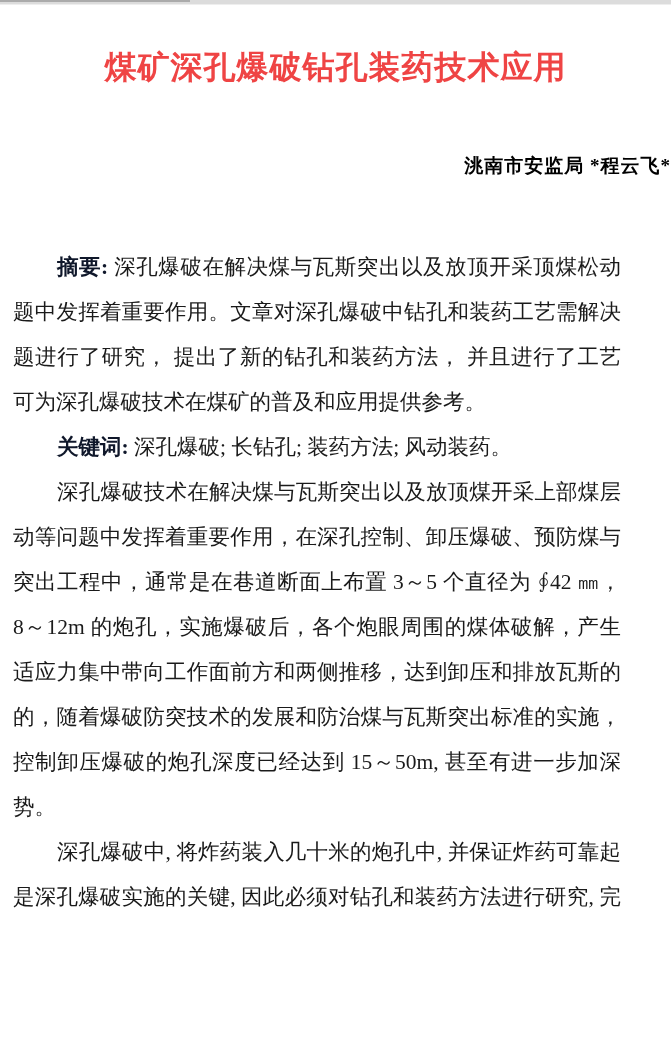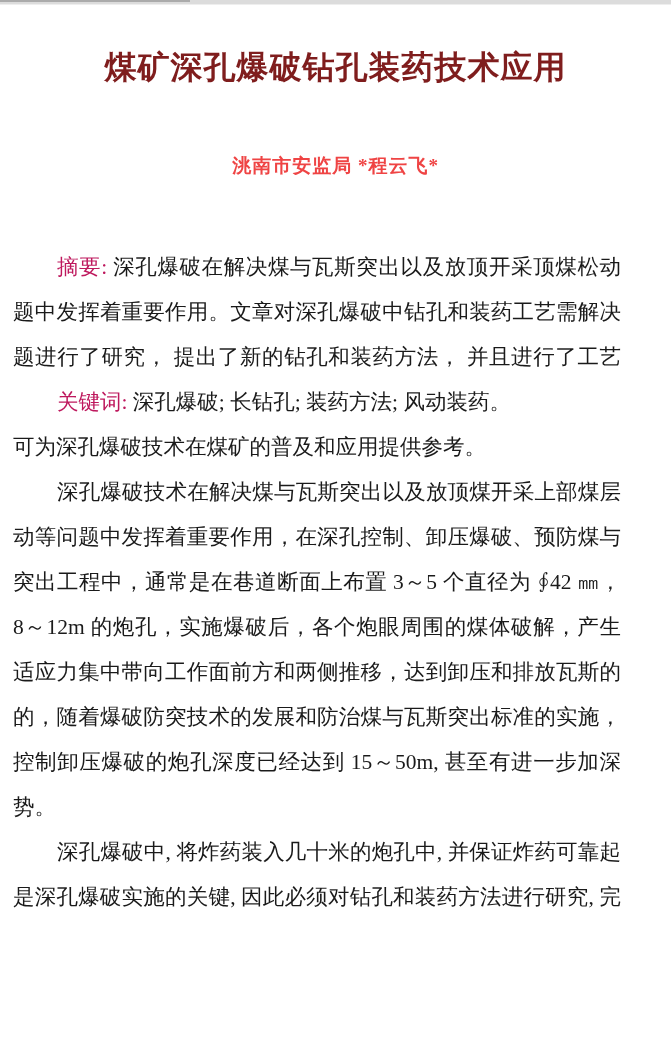--- a/index.html
+++ b/index.html
@@ -40,32 +40,32 @@
   .title {
     position: absolute;
     top: 46px;
     left: 0;
     width: 100%;
     margin: 0;
     text-align: center;
     font-size: 32px;
     font-weight: bold;
     letter-spacing: 1px;
-    color: #7f1d1d;
+    color: #ef4444;
   }
   .byline {
     position: absolute;
     top: 153px;
     left: 0;
     width: 100%;
-    text-align: center;
+    text-align: right;
     font-size: 19px;
     font-weight: bold;
     letter-spacing: 1px;
-    color: #ef4444;
+    color: #000000;
   }
   .content {
     position: absolute;
     top: 245px;
     left: 13px;
     width: 608px;
   }
   .line {
     height: 45px;
     line-height: 45px;
@@ -75,42 +75,42 @@
     color: #1a1a1a;
   }
   .line.fill {
     text-align: justify;
     text-align-last: justify;
   }
   .line.indent {
     padding-left: 44px;
   }
   .line b {
-    font-weight: normal;
-    color: #be185d;
+    font-weight: bold;
+    color: #0f172a;
   }
   .line.heading b {
     letter-spacing: 1px;
   }
 </style>
 </head>
 <body>
 
 <div class="page">
   <div class="top-edge">
     <span class="top-edge-dark"></span>
   </div>
   <h1 class="title">煤矿深孔爆破钻孔装药技术应用</h1>
   <div class="byline">洮南市安监局 *程云飞*</div>
   <div class="content" id="content">
       <div class="line indent fill"><b>摘要:</b><span> 深孔爆破在解决煤与瓦斯突出以及放顶开采顶煤松动等问</span></div>
       <div class="line fill"><span>题中发挥着重要作用。文章对深孔爆破中钻孔和装药工艺需解决的问</span></div>
       <div class="line fill"><span>题进行了研究， 提出了新的钻孔和装药方法， 并且进行了工艺试验，</span></div>
+      <div class="line"><span>可为深孔爆破技术在煤矿的普及和应用提供参考。</span></div>
       <div class="line indent"><b>关键词:</b><span> 深孔爆破; 长钻孔; 装药方法; 风动装药。</span></div>
-      <div class="line"><span>可为深孔爆破技术在煤矿的普及和应用提供参考。</span></div>
       <div class="line indent fill"><span>深孔爆破技术在解决煤与瓦斯突出以及放顶煤开采上部煤层松</span></div>
       <div class="line fill"><span>动等问题中发挥着重要作用，在深孔控制、卸压爆破、预防煤与瓦斯</span></div>
       <div class="line fill"><span>突出工程中，通常是在巷道断面上布置 3～5 个直径为 ∮42 ㎜，深为</span></div>
       <div class="line fill"><span>8～12m 的炮孔，实施爆破后，各个炮眼周围的煤体破解，产生裂隙，</span></div>
       <div class="line fill"><span>适应力集中带向工作面前方和两侧推移，达到卸压和排放瓦斯的目</span></div>
       <div class="line fill"><span>的，随着爆破防突技术的发展和防治煤与瓦斯突出标准的实施，深孔</span></div>
       <div class="line fill"><span>控制卸压爆破的炮孔深度已经达到 15～50m, 甚至有进一步加深的趋</span></div>
       <div class="line"><span>势。</span></div>
       <div class="line indent fill"><span>深孔爆破中, 将炸药装入几十米的炮孔中, 并保证炸药可靠起爆,</span></div>
       <div class="line fill"><span>是深孔爆破实施的关键, 因此必须对钻孔和装药方法进行研究, 完善</span></div>

